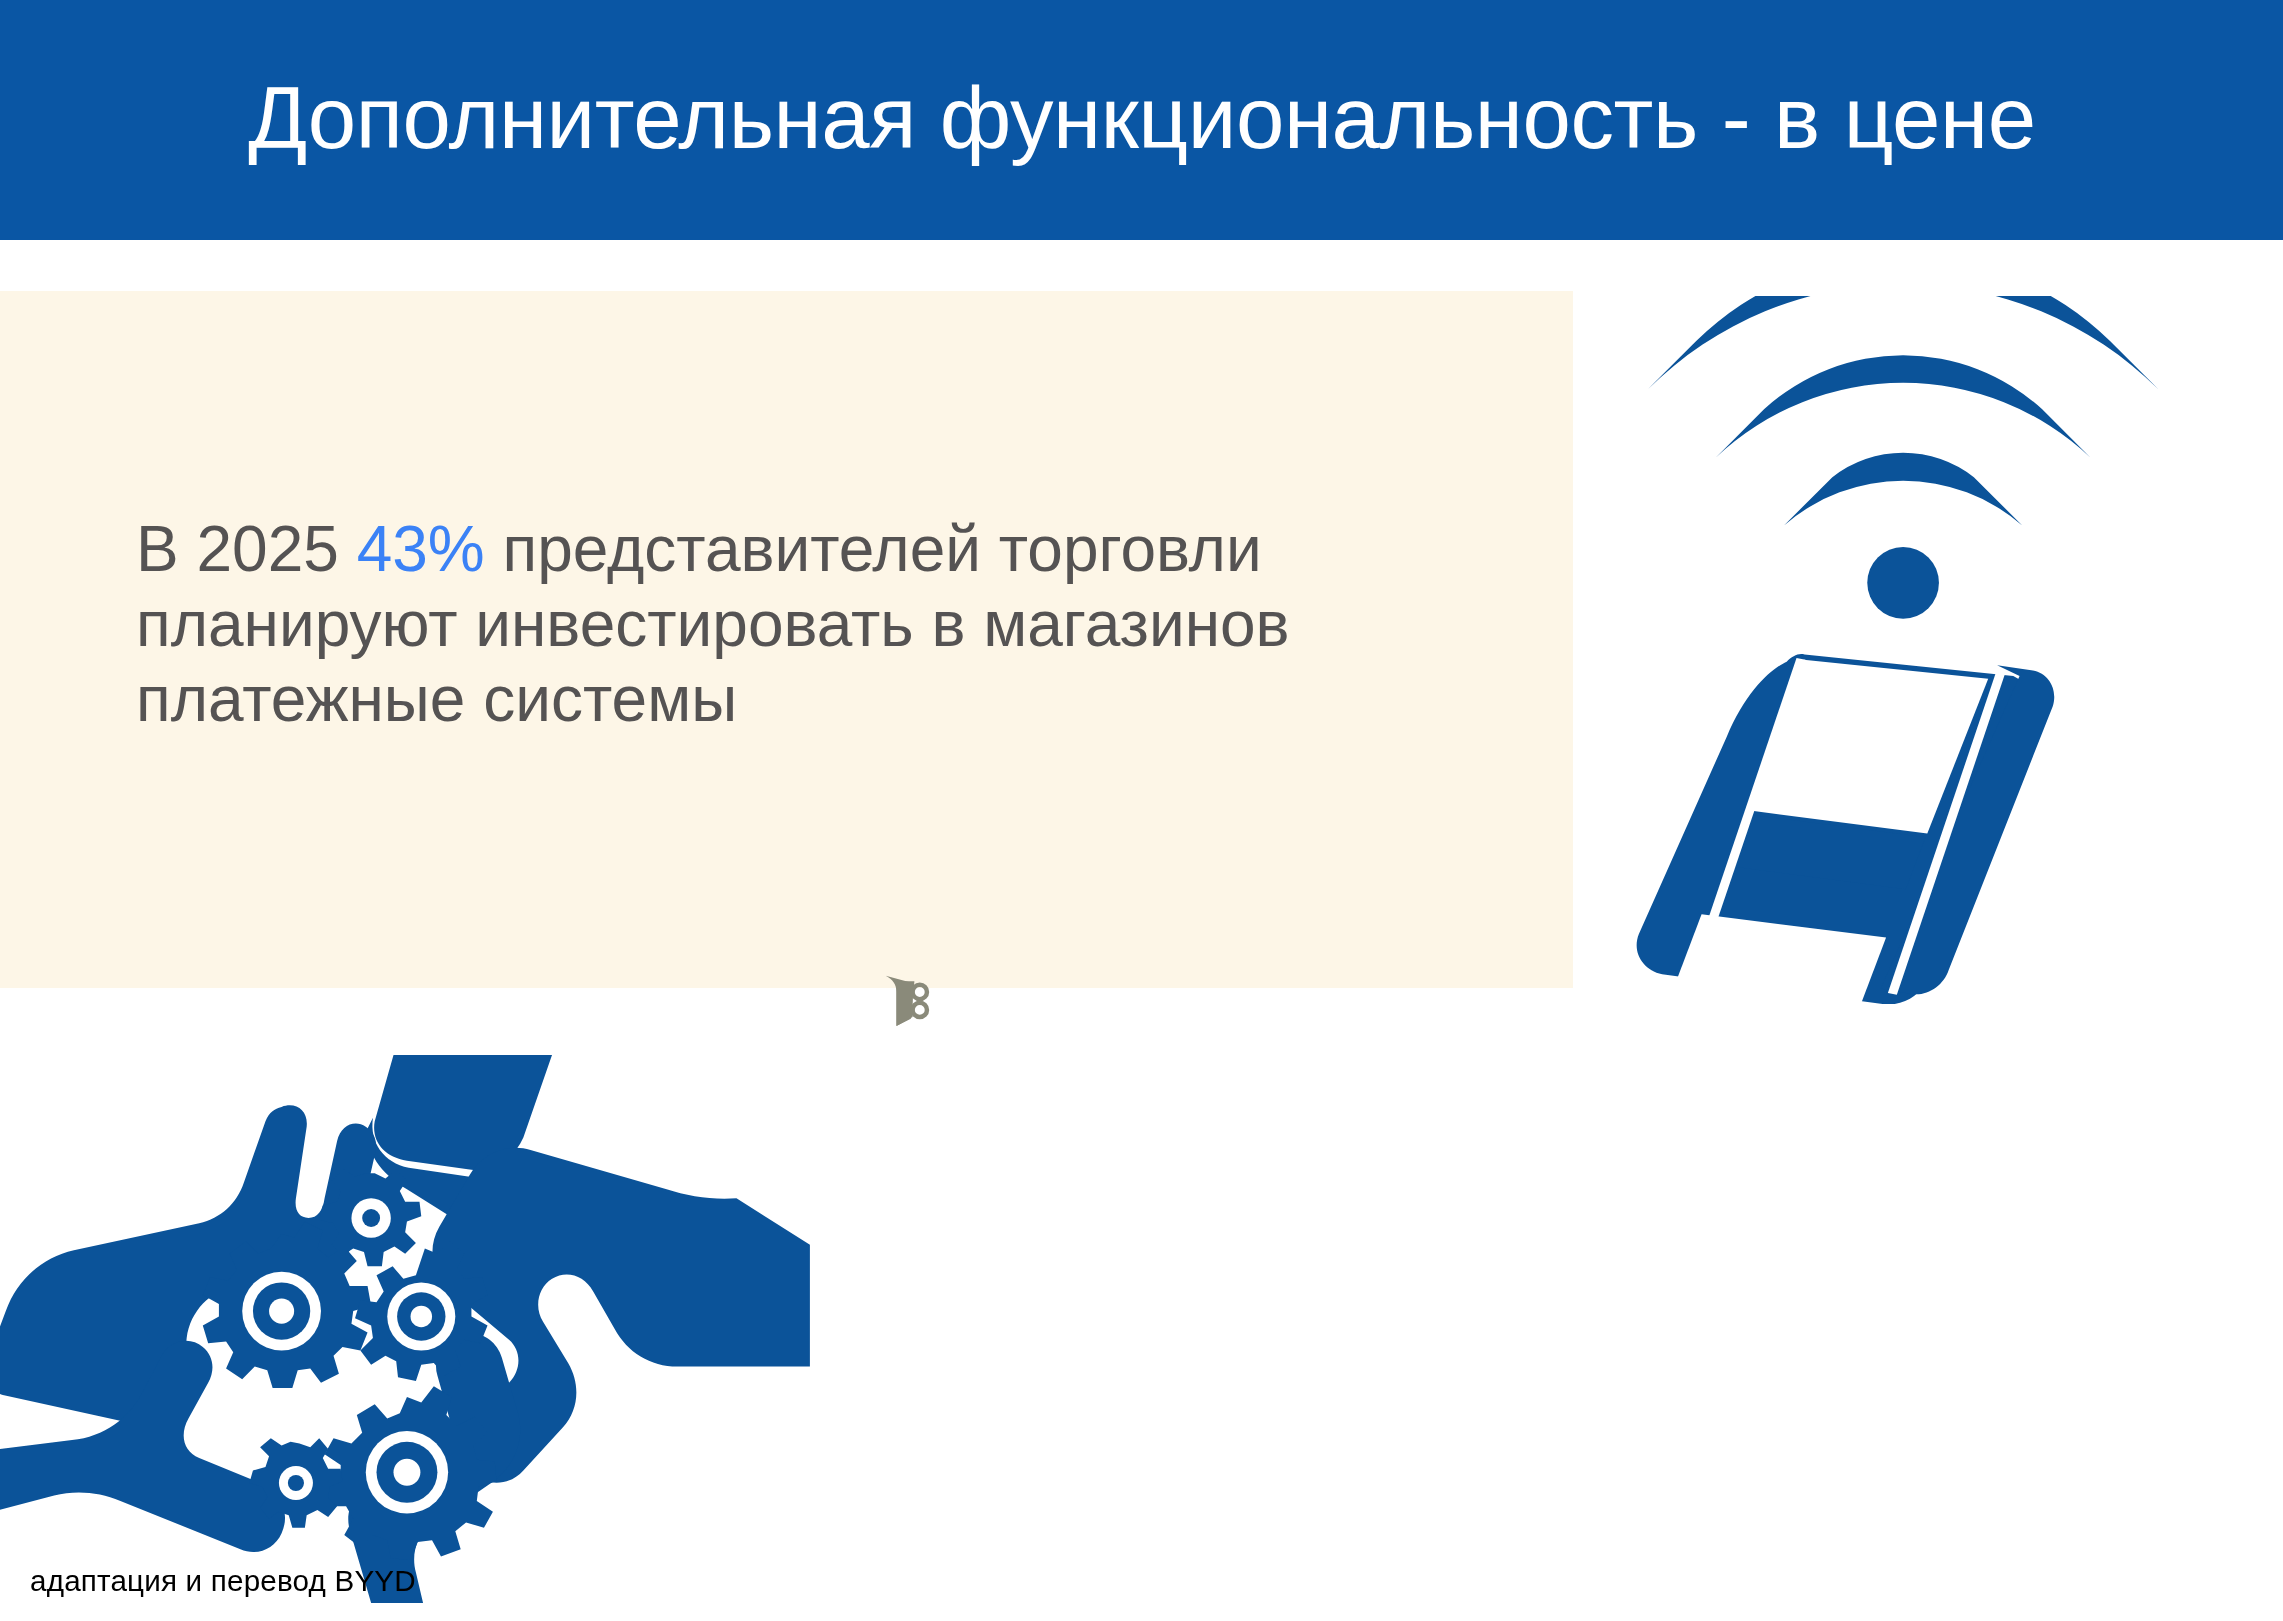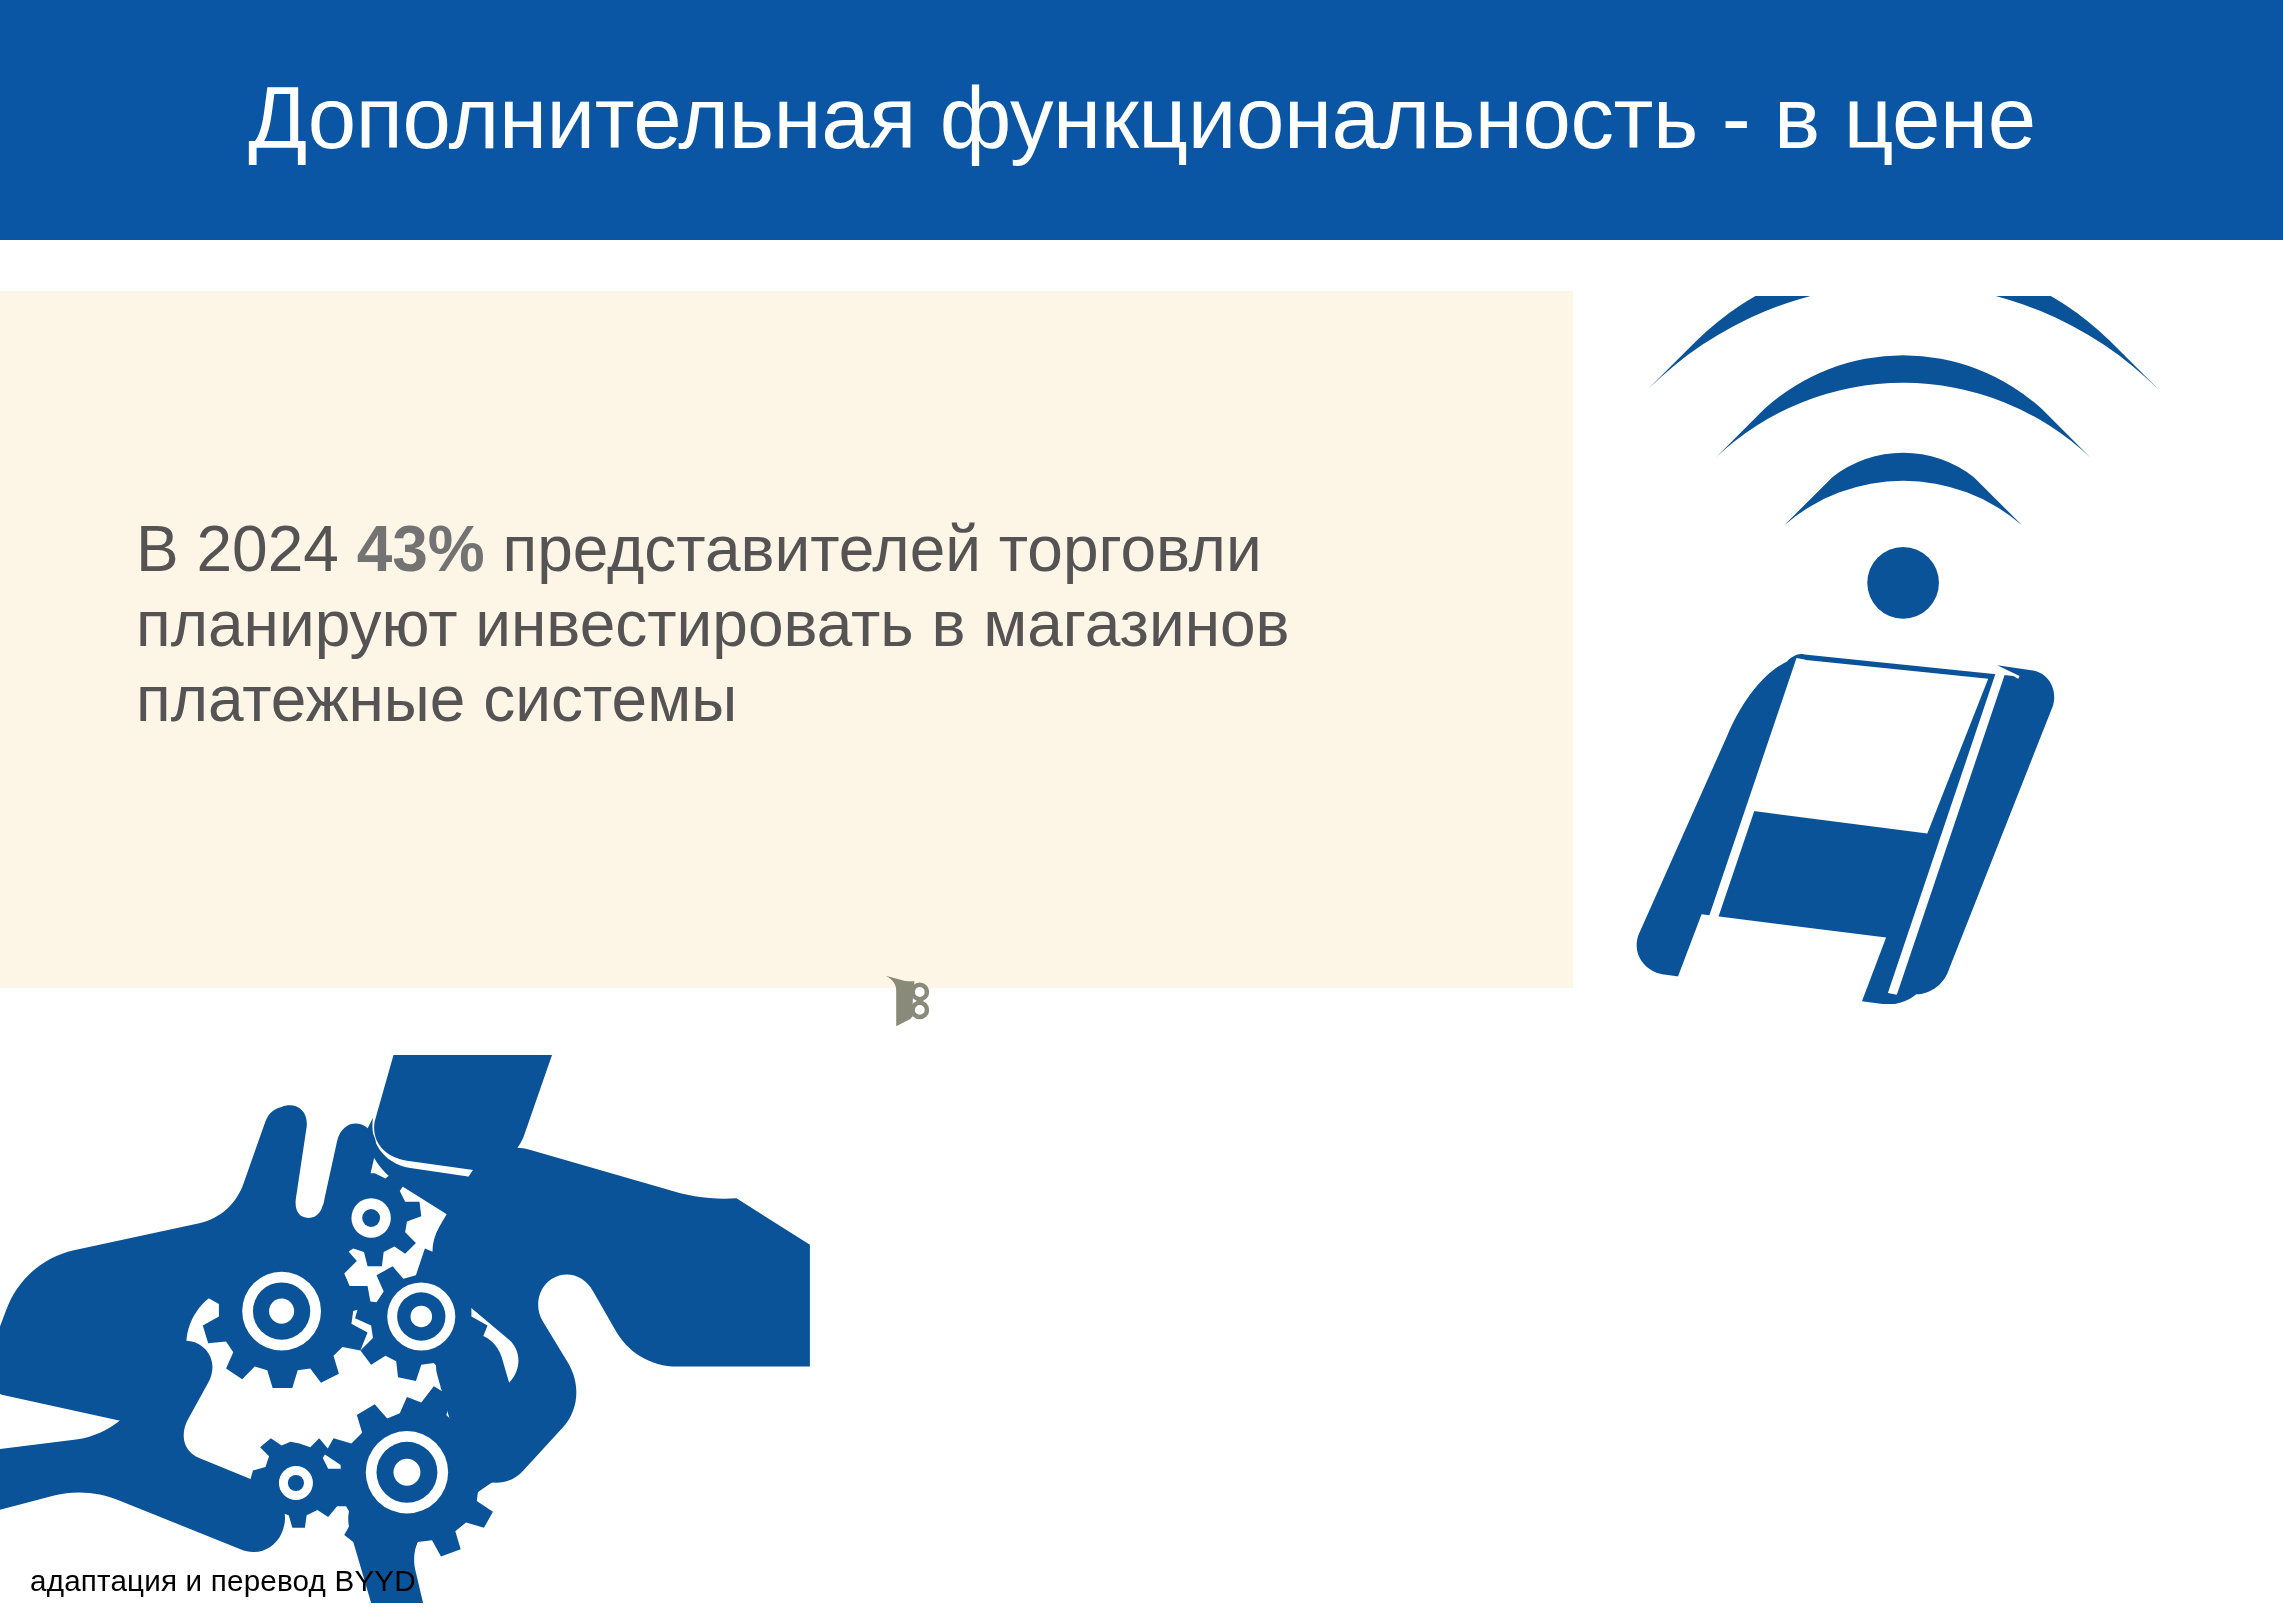--- a/index.html
+++ b/index.html
@@ -63,22 +63,22 @@
     left: 136px;
     top: 512px;
     width: 1361px;
     font-size: 64px;
     line-height: 1.17;
     color: #555353;
     font-weight: 400;
   }
   .stat-one .accent,
   .stat-two .accent {
-    color: #737373;
-    font-weight: 700;
+    color: #3b82f6;
+    font-weight: 400;
     margin-top: 27px;
   }
 
   
   .stat-two {
     position: absolute;
     left: 965px;
     top: 1161px;
     width: 1057px;
     font-size: 58px;
@@ -128,21 +128,21 @@
 <body>
 
 <div class="poster">
 
   <div class="header-bar"></div>
   <div class="header-title">Дополнительная функциональность - в цене</div>
 
   <div class="cream-panel"></div>
 
   <div class="stat-one">
-    <span>В 2024 </span><span class="accent">43%</span><span> представителей  торговли планируют инвестировать в магазинов платежные системы</span>
+    <span>В 2025 </span><span class="accent">43%</span><span> представителей  торговли планируют инвестировать в магазинов платежные системы</span>
   </div>
 
 
   <div class="printer-illo">
     <svg viewBox="0 0 700 790" xmlns="http://www.w3.org/2000/svg" aria-hidden="true">
       <g fill="#0b5399">
 
         <path d="M40 104 L94 50 A330 330 0 0 1 556 50 L610 104 A404 404 0 0 0 40 104 Z"></path>
 
         <path d="M116 180 L170 126 A230 230 0 0 1 480 126 L534 180 A304 304 0 0 0 116 180 Z"></path>

